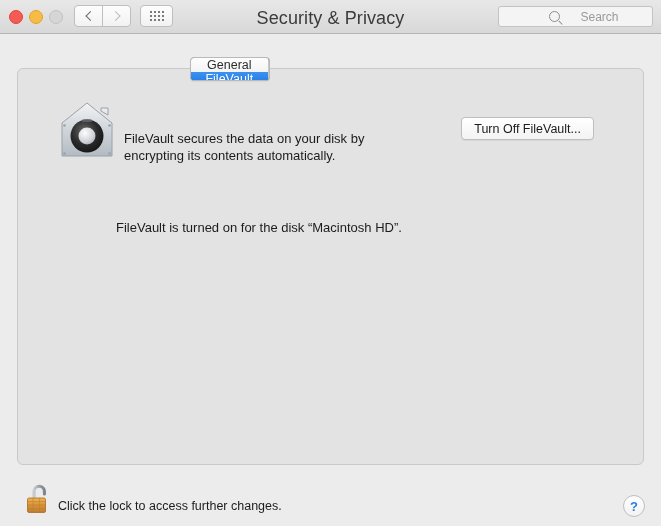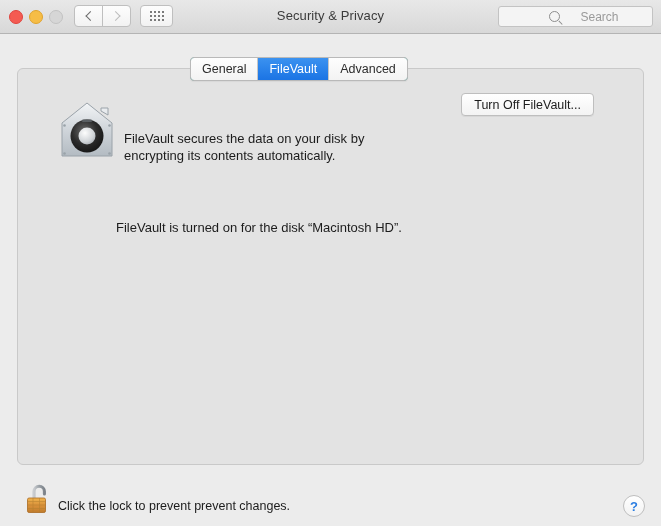--- a/index.html
+++ b/index.html
@@ -82,21 +82,21 @@
     grid-template-columns: repeat(4, 2px);
     grid-template-rows: repeat(3, 2px);
     gap: 2px;
   }
   #showall .grid i { display: block; width: 2px; height: 2px; background: #7a7a7a; }
 
   #window-title {
     position: absolute;
     left: 0; right: 0; top: 8px;
     text-align: center;
-    font-size: 13px;
+    font-size: 18px;
     color: #3b3b3b;
     letter-spacing: 0.1px;
   }
 
   #searchfield {
     position: absolute;
     right: 8px; top: 6px;
     width: 155px; height: 21px;
     background: #f4f4f4;
     border: 1px solid #c3c3c3;
@@ -134,20 +134,21 @@
     position: absolute;
     left: 190px; top: 57px;
     height: 22px;
     display: flex;
     border: 1px solid #b9b9b9;
     border-radius: 4px;
     overflow: hidden;
     background: #0f766e;
     z-index: 4;
     box-shadow: 0 1px 1px rgba(0,0,0,0.05);
+    flex-direction: column;
   }
   .tab {
     display: flex;
     align-items: center;
     justify-content: center;
     padding: 0 11px;
     font-size: 12.5px;
     color: #2c2c2c;
     background: linear-gradient(to bottom, #fefefe, #f3f3f3);
     border-right: 1px solid #c6c6c6;
@@ -184,21 +185,21 @@
     left: 106px; top: 33px;
     width: 300px;
     font-size: 13px;
     line-height: 17px;
     color: #1c1c1c;
     margin-top: 28px;
   }
 
   #turnoff-btn {
     position: absolute;
-    right: 49px; top: 24px;
+    right: 49px; top: 48px;
     height: 23px;
     padding: 8px 12px;
     display: flex;
     align-items: center;
     justify-content: center;
     font-size: 12.5px;
     color: #1c1c1c;
     background: linear-gradient(to bottom, #ffffff, #f3f3f3);
     border: 1px solid #bebebe;
     border-radius: 4px;
@@ -379,20 +380,20 @@
     <rect x="2.5" y="16" width="18" height="14.5" rx="1.6" fill="url(#bodyGrad)" stroke="#a96a22" stroke-width="0.8"></rect>
     <g stroke="#b5802f" stroke-width="0.7" opacity="0.75">
       <line x1="2.5" y1="19.5" x2="20.5" y2="19.5"></line>
       <line x1="2.5" y1="23" x2="20.5" y2="23"></line>
       <line x1="2.5" y1="26.5" x2="20.5" y2="26.5"></line>
       <line x1="8" y1="16" x2="8" y2="30.5"></line>
       <line x1="14.5" y1="16" x2="14.5" y2="30.5"></line>
     </g>
   </svg>
 
-  <div id="lock-text">Click the lock to prevent prevent changes.</div>
+  <div id="lock-text">Click the lock to access further changes.</div>
 
 
   <div id="help-btn">
     <span>?</span>
   </div>
 
 </div>
 
 </body></html>

